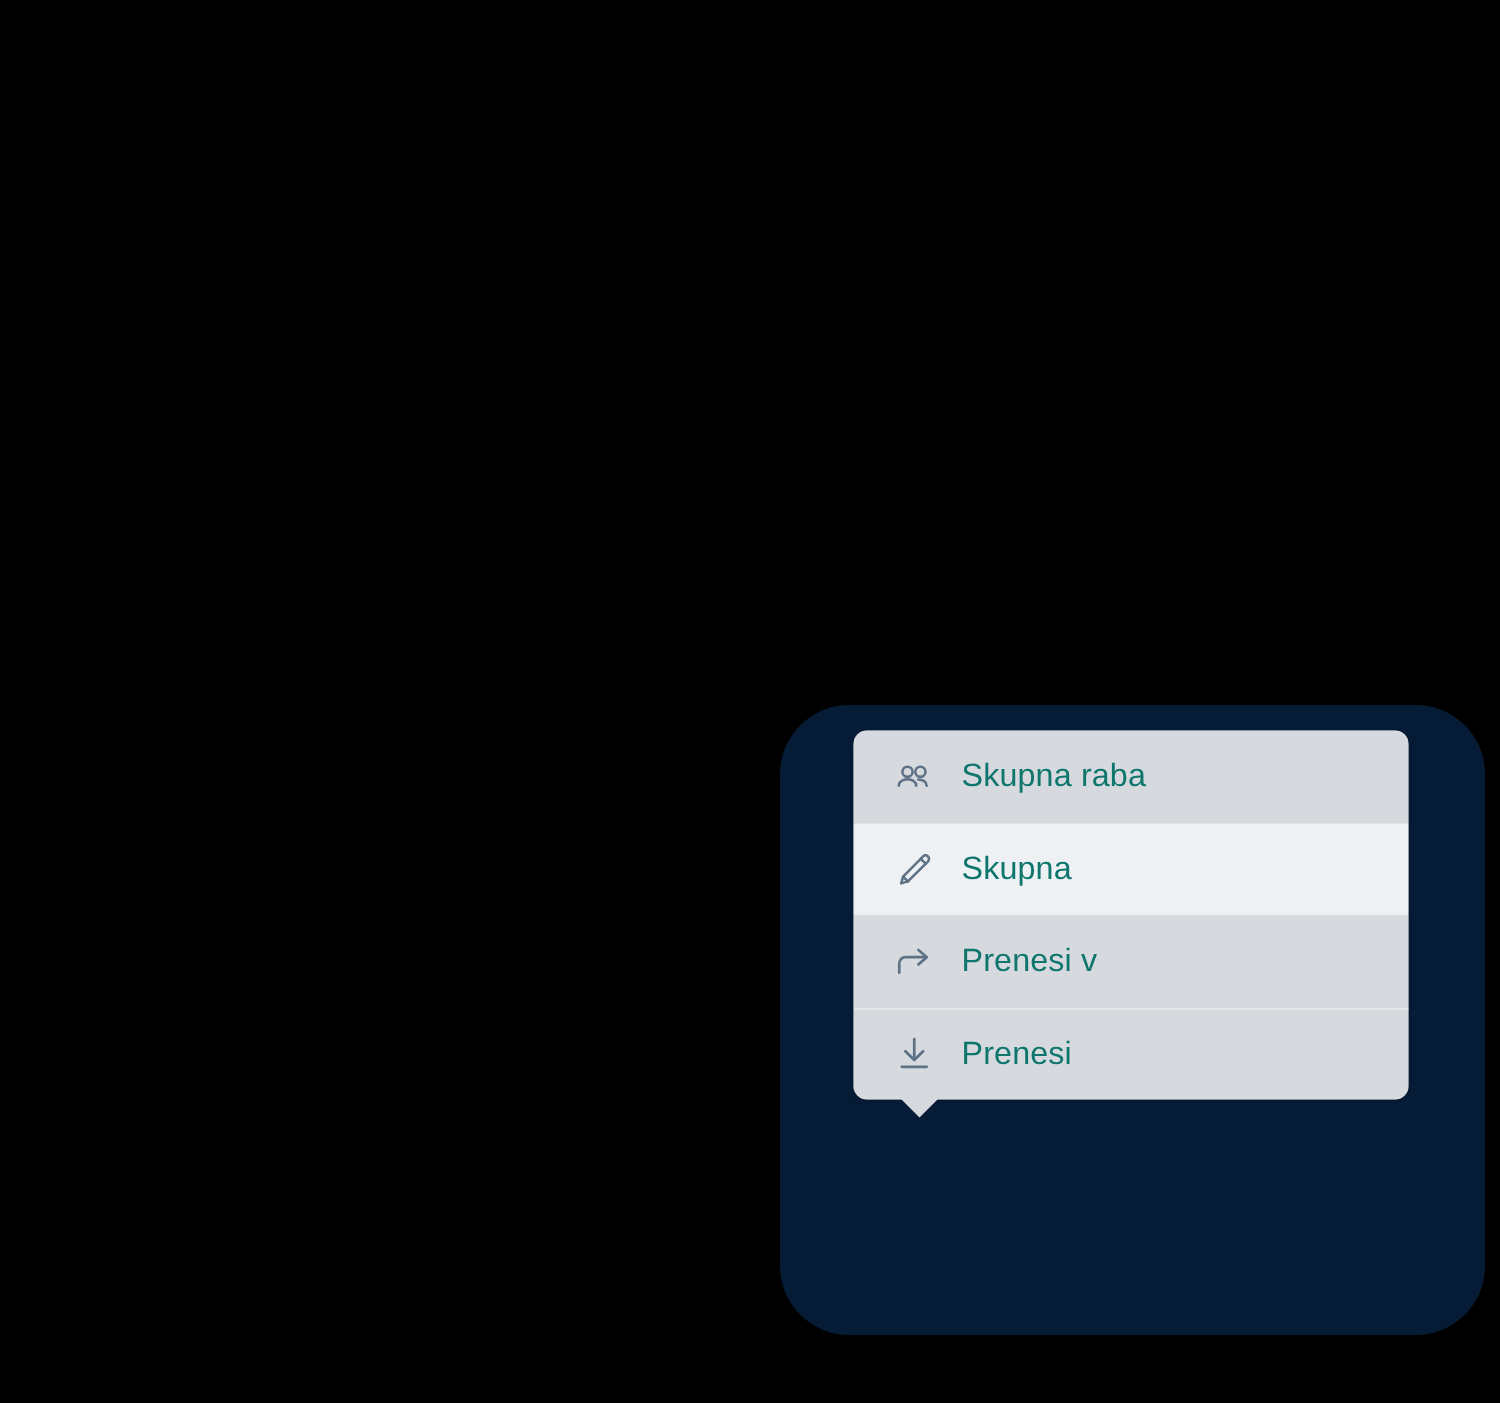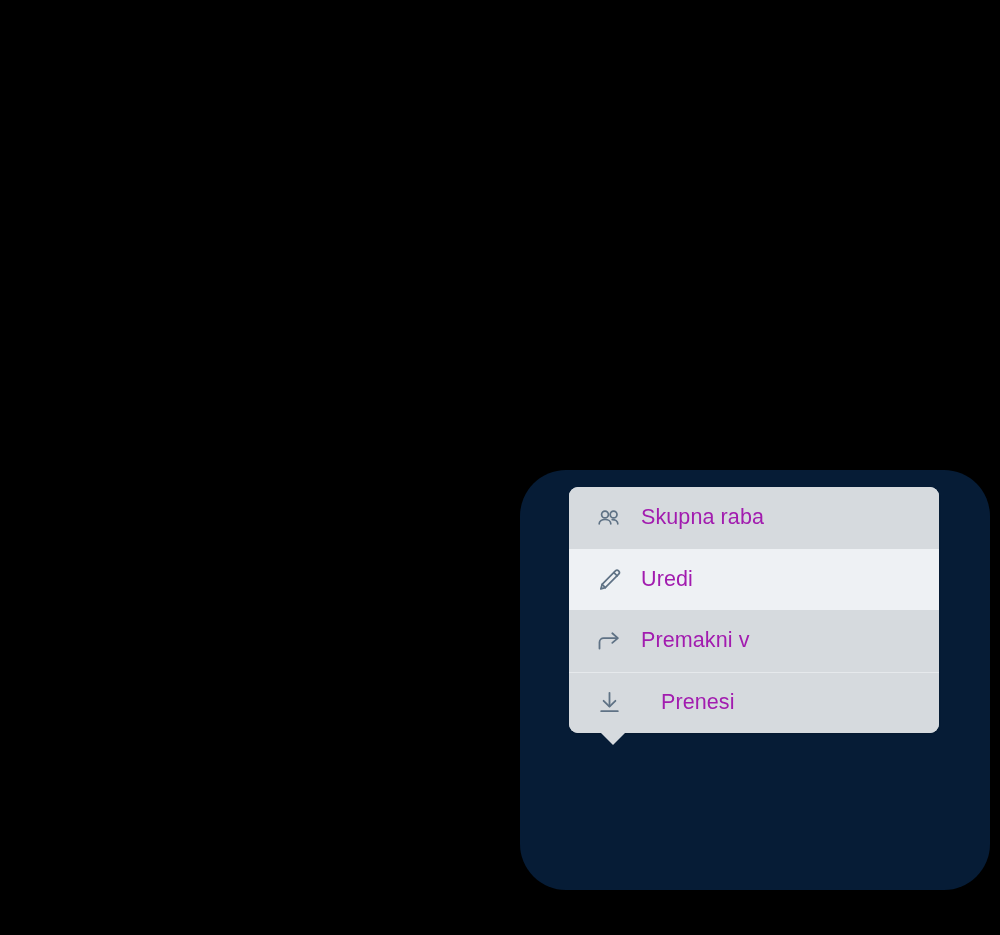--- a/index.html
+++ b/index.html
@@ -53,41 +53,40 @@
     padding: 0 0 0 25px;
     box-sizing: border-box;
     background: #d6dade;
     cursor: default;
   }
   .menu-item.is-highlighted {
     background: #eef1f4;
   }
   .menu-item.has-divider {
     box-shadow: inset 0 1px 0 #e6e9ec;
-    gap: 20px;
   }
 
   .menu-icon {
     width: 30px;
     height: 30px;
     flex: 0 0 30px;
     display: flex;
     align-items: center;
     justify-content: center;
     color: #5f7285;
     margin-right: 17px;
   }
   .menu-icon svg {
     display: block;
   }
 
   .menu-label {
     font-size: 21.5px;
     line-height: 1;
-    color: #a21caf;
+    color: #0f766e;
     letter-spacing: 0.1px;
     white-space: nowrap;
   }
 
   
   #menu-pointer {
     position: absolute;
     left: 31px;
     top: 100%;
     margin-top: -1px;
@@ -120,31 +119,31 @@
     </div>
 
     <div class="menu-item is-highlighted">
       <span class="menu-icon">
         <svg width="25" height="25" viewBox="0 0 25 25" fill="none" aria-hidden="true">
           <path d="M18.4 3.9a2.3 2.3 0 0 1 3.2 0l.1.1a2.3 2.3 0 0 1 0 3.2L8.3 20.6l-4.5 1.3 1.3-4.5L18.4 3.9z" stroke="currentColor" stroke-width="1.7" stroke-linejoin="round"></path>
           <path d="M16.9 5.6l3.3 3.3" stroke="currentColor" stroke-width="1.7" stroke-linecap="round"></path>
           <path d="M5.1 17.4l3.3 3.3" stroke="currentColor" stroke-width="1.7" stroke-linecap="round"></path>
         </svg>
       </span>
-      <span class="menu-label">Uredi</span>
+      <span class="menu-label">Skupna</span>
     </div>
 
     <div class="menu-item">
       <span class="menu-icon">
         <svg width="26" height="26" viewBox="0 0 26 26" fill="none" aria-hidden="true">
           <path d="M3.5 20.5v-6.2a4.2 4.2 0 0 1 4.2-4.2h13.1" stroke="currentColor" stroke-width="1.8" stroke-linecap="round" stroke-linejoin="round"></path>
           <path d="M16.3 5.3l5.6 4.8-5.6 4.8" stroke="currentColor" stroke-width="1.8" stroke-linecap="round" stroke-linejoin="round"></path>
         </svg>
       </span>
-      <span class="menu-label">Premakni v</span>
+      <span class="menu-label">Prenesi v</span>
     </div>
 
     <div class="menu-item has-divider">
       <span class="menu-icon">
         <svg width="25" height="25" viewBox="0 0 25 25" fill="none" aria-hidden="true">
           <path d="M12.5 2.8v13.4" stroke="currentColor" stroke-width="1.8" stroke-linecap="round"></path>
           <path d="M6.6 10.8l5.9 5.9 5.9-5.9" stroke="currentColor" stroke-width="1.8" stroke-linecap="round" stroke-linejoin="round"></path>
           <path d="M4.2 21.2h16.6" stroke="currentColor" stroke-width="1.8" stroke-linecap="round"></path>
         </svg>
       </span>

